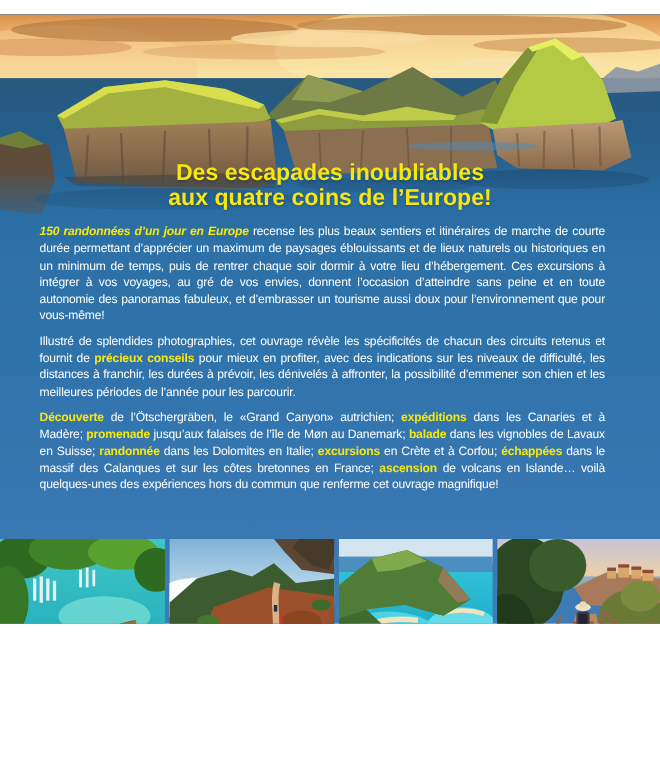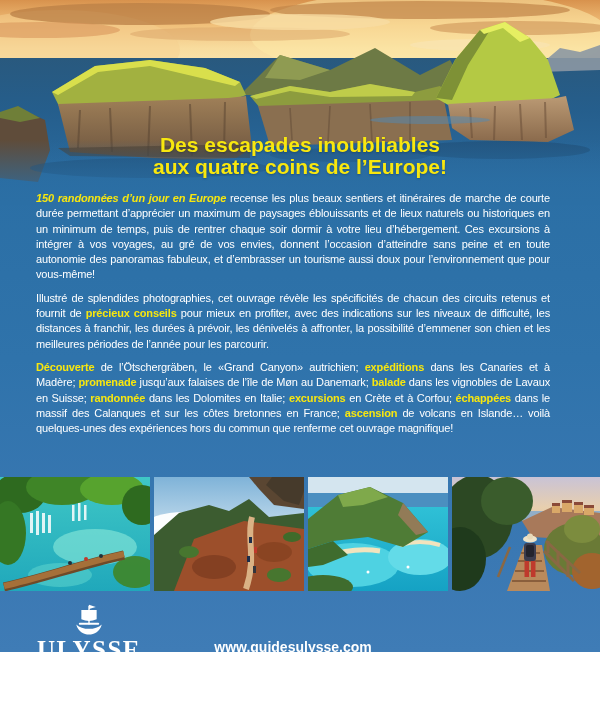--- a/index.html
+++ b/index.html
@@ -1,18 +1,18 @@
 <!DOCTYPE html>
 <html><head>
 <meta charset="utf-8">
 <style>
   html,body{margin:0;padding:0;}
   body{width:600px;height:710px;overflow:hidden;font-family:"Liberation Sans",sans-serif;}
-  .cover{position:relative;width:600px;height:652px;overflow:hidden;
-    background:linear-gradient(180deg,#1c5880 0%,#27689a 18%,#2b6fa5 29%,#2f73ab 55%,#3a78b3 85%,#3f7cb6 100%);}
+  .cover{position:relative;width:600px;height:554px;overflow:hidden;
+    background:linear-gradient(180deg,#1c5880 0%,#27689a 18%,#2b6fa5 29%,#2f73ab 55%,#3a78b3 85%,#3f7cb6 100%);margin-top:13px;}
   .hero{position:absolute;top:0;left:0;width:600px;height:205px;}
   .hero svg{display:block;width:600px;height:205px;}
   .title{position:absolute;top:134px;left:0;width:600px;margin:0;text-align:center;
     color:#f8e70e;font-size:21px;line-height:22px;font-weight:700;
     text-shadow:0 1px 2px rgba(10,40,70,.35);}
   .title span{display:block;}
   .body-copy{position:absolute;top:191px;left:36px;width:514px;color:#ffffff;
     font-size:11px;line-height:15.3px;text-align:justify;letter-spacing:-0.15px;}
   .body-copy p{margin:0 0 8px 0;}
   .hl{color:#f8e70e;font-weight:700;}

